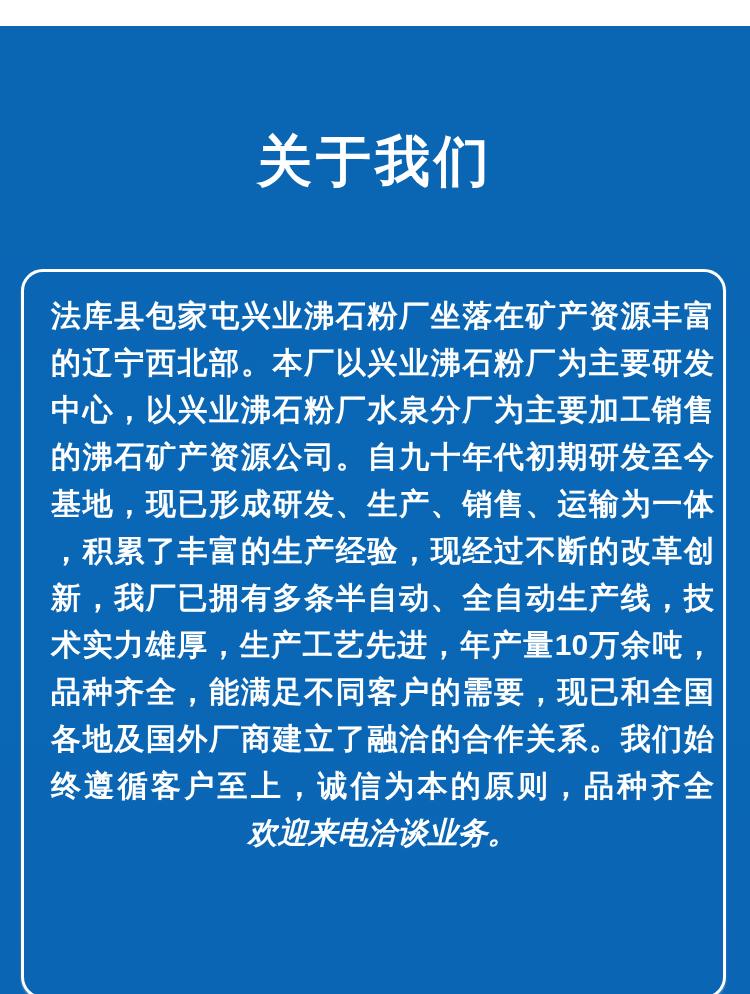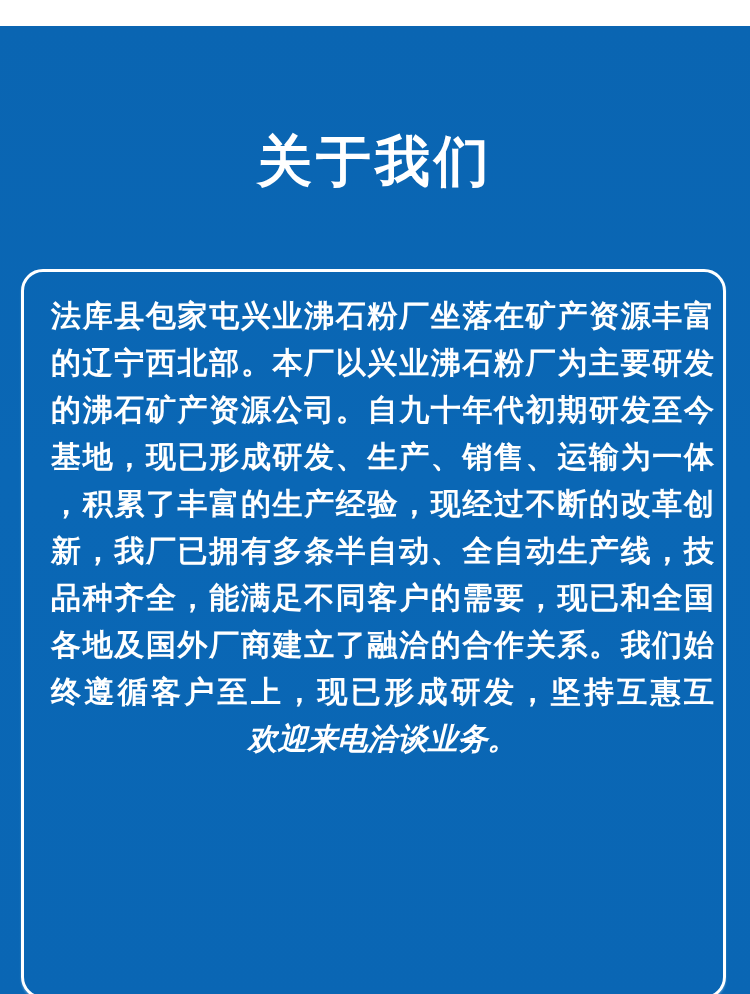--- a/index.html
+++ b/index.html
@@ -60,22 +60,24 @@
   }
 </style>
 </head>
 <body>
 
 <div class="page">
   <h1 class="title">关于我们</h1>
   <div class="card">
     <p class="line">法库县包家屯兴业沸石粉厂坐落在矿产资源丰富</p>
     <p class="line">的辽宁西北部。本厂以兴业沸石粉厂为主要研发</p>
+    <p class="line">中心，以兴业沸石粉厂水泉分厂为主要加工销售</p>
     <p class="line">的沸石矿产资源公司。自九十年代初期研发至今</p>
     <p class="line">基地，现已形成研发、生产、销售、运输为一体</p>
     <p class="line">，积累了丰富的生产经验，现经过不断的改革创</p>
     <p class="line">新，我厂已拥有多条半自动、全自动生产线，技</p>
+    <p class="line">术实力雄厚，生产工艺先进，年产量10万余吨，</p>
     <p class="line">品种齐全，能满足不同客户的需要，现已和全国</p>
     <p class="line">各地及国外厂商建立了融洽的合作关系。我们始</p>
-    <p class="line">终遵循客户至上，现已形成研发，坚持互惠互</p>
+    <p class="line">终遵循客户至上，诚信为本的原则，品种齐全</p>
     <p class="line centered">欢迎来电洽谈业务。</p>
   </div>
 </div>
 
 </body></html>

